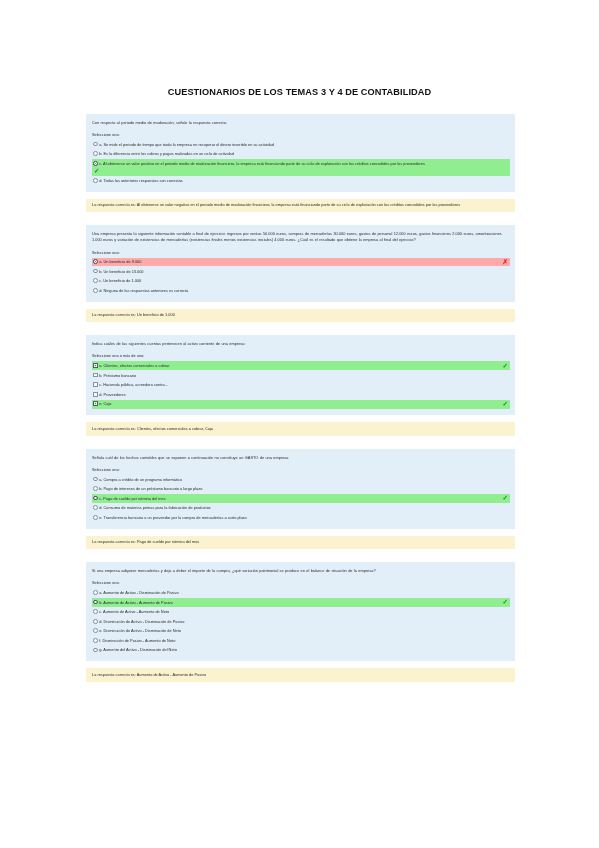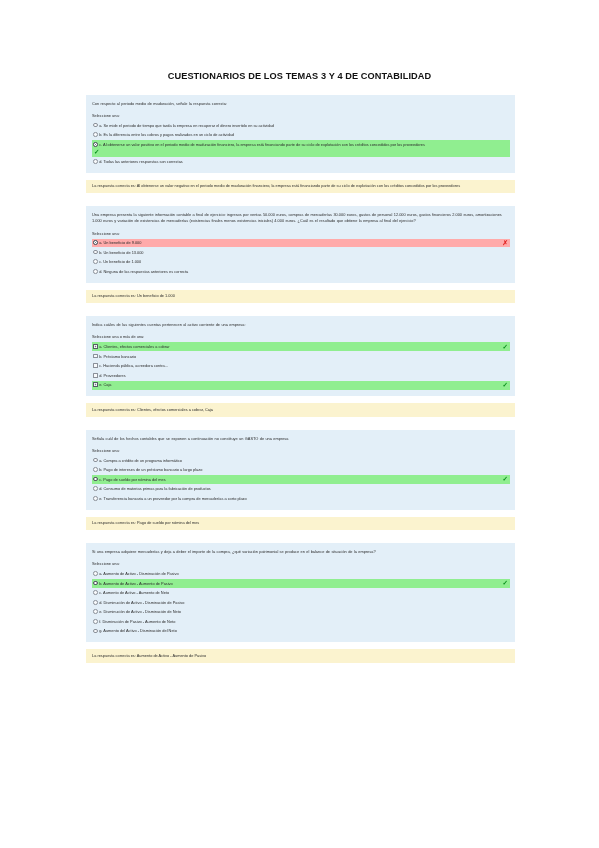--- a/index.html
+++ b/index.html
@@ -21,21 +21,21 @@
     height: 848px;
     background: #ffffff;
     box-sizing: border-box;
   }
   .doc-title {
     text-align: center;
     font-size: 9.2px;
     font-weight: bold;
     letter-spacing: 0.1px;
     color: #111111;
-    margin: 0;
+    margin: 16px;
     padding-top: 70px;
     padding-bottom: 0;
     line-height: 12px;
   }
   .content {
     padding: 0 84px 0 86px;
   }
   .qblock {
     background: #e3eff8;
     margin-top: 13px;

